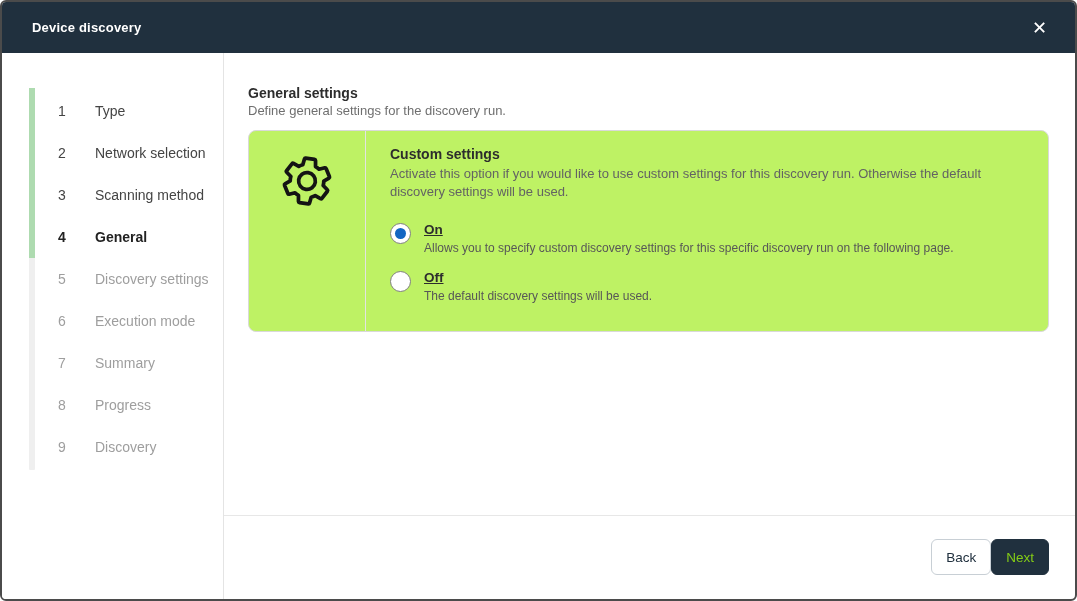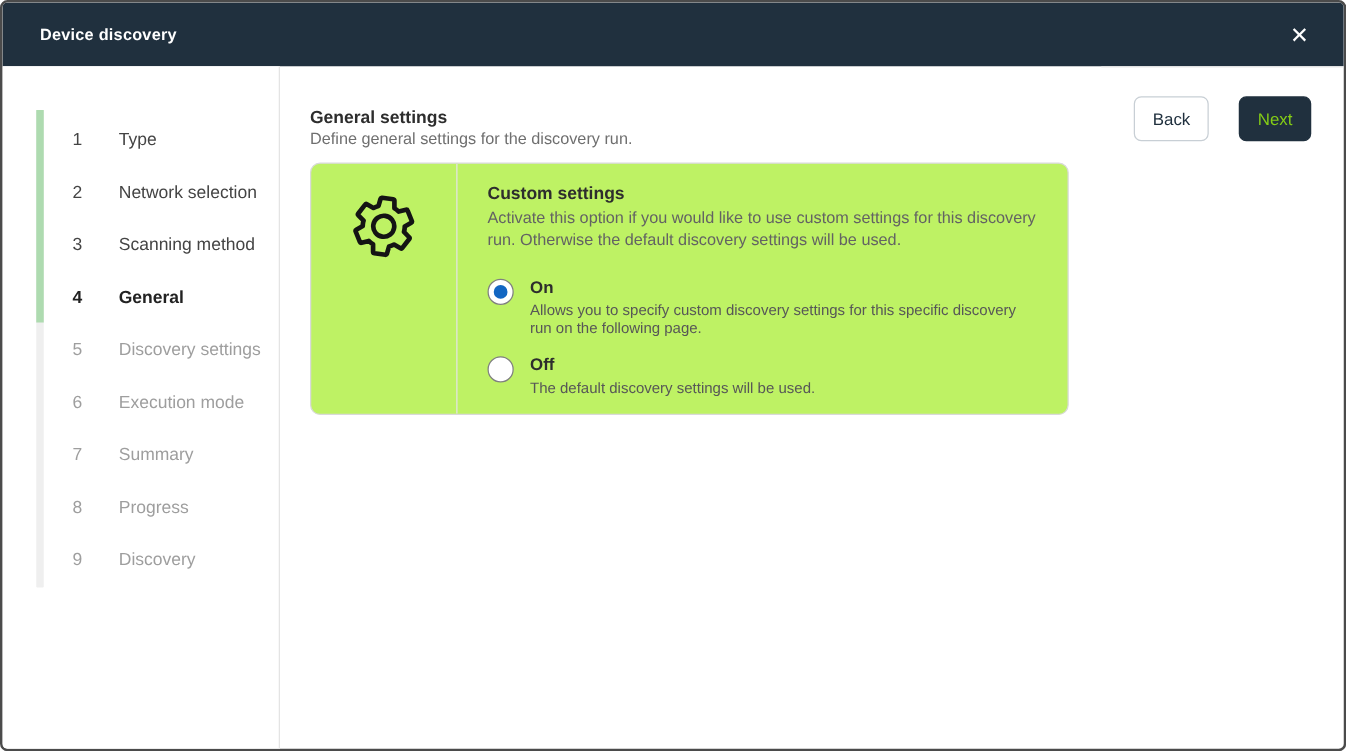--- a/index.html
+++ b/index.html
@@ -52,21 +52,21 @@
   .steps { list-style: none; padding-top: 37px; }
   .step {
     height: 42px; display: flex; align-items: center;
     font-size: 14px; color: #444444; cursor: pointer;
   }
   .step-number { margin-left: 56px; width: 15px; flex: none; }
   .step-label { margin-left: 22px; white-space: nowrap; }
   .step.active { font-weight: 700; color: #222222; }
   .step.upcoming { color: #9e9e9e; }
   
-  .main { flex: 1; display: flex; flex-direction: row; min-width: 0; }
+  .main { flex: 1; display: flex; flex-direction: column; min-width: 0; }
   .content { flex: 1; padding: 26px 26px 0 24px; }
   .page-title { font-size: 14px; font-weight: 700; color: #2d2d2d; margin-top: 6px; }
   .page-subtitle { font-size: 13px; color: #6f6f6f; margin: 2px 0 12px; }
   
   .card {
     display: flex; height: 202px;
     background: #bef264;
     border: 1px solid #d9d9d9;
     border-radius: 8px;
     overflow: hidden;
@@ -88,28 +88,28 @@
   .radio {
     flex: none; width: 21px; height: 21px; border-radius: 50%;
     border: 1.5px solid #808080; background: #ffffff;
     display: flex; align-items: center; justify-content: center;
     margin-right: 13px; margin-top: 1px;
   }
   .radio.selected::after {
     content: ""; width: 11px; height: 11px; border-radius: 50%;
     background: #1266c2;
   }
-  .option-label { font-size: 13.5px; font-weight: 700; color: #2d2d2d; }
+  .option-label { font-size: 13.5px; font-weight: 700; color: #2d2d2d; text-decoration: underline; }
   .option-desc { font-size: 12px; color: #575757; margin-top: 4px; }
   
   .footer {
     flex: none; height: 84px;
     border-top: 1px solid #e7e7e7;
     display: flex; justify-content: flex-end; align-items: flex-start;
-    gap: 24px; padding: 23px 26px 0;
+    gap: 0; padding: 23px 26px 0;
   }
   .btn {
     height: 36px; min-width: 54px; padding: 0 14px;
     border-radius: 6px; font-size: 13.5px; cursor: pointer;
     font-family: "Liberation Sans", sans-serif;
   }
   .btn-back { background: #ffffff; border: 1px solid #c8cfd5; color: #20303e; }
   .btn-next { background: #20303e; border: 1px solid #20303e; color: #84cc16; }
 </style>
 </head>

